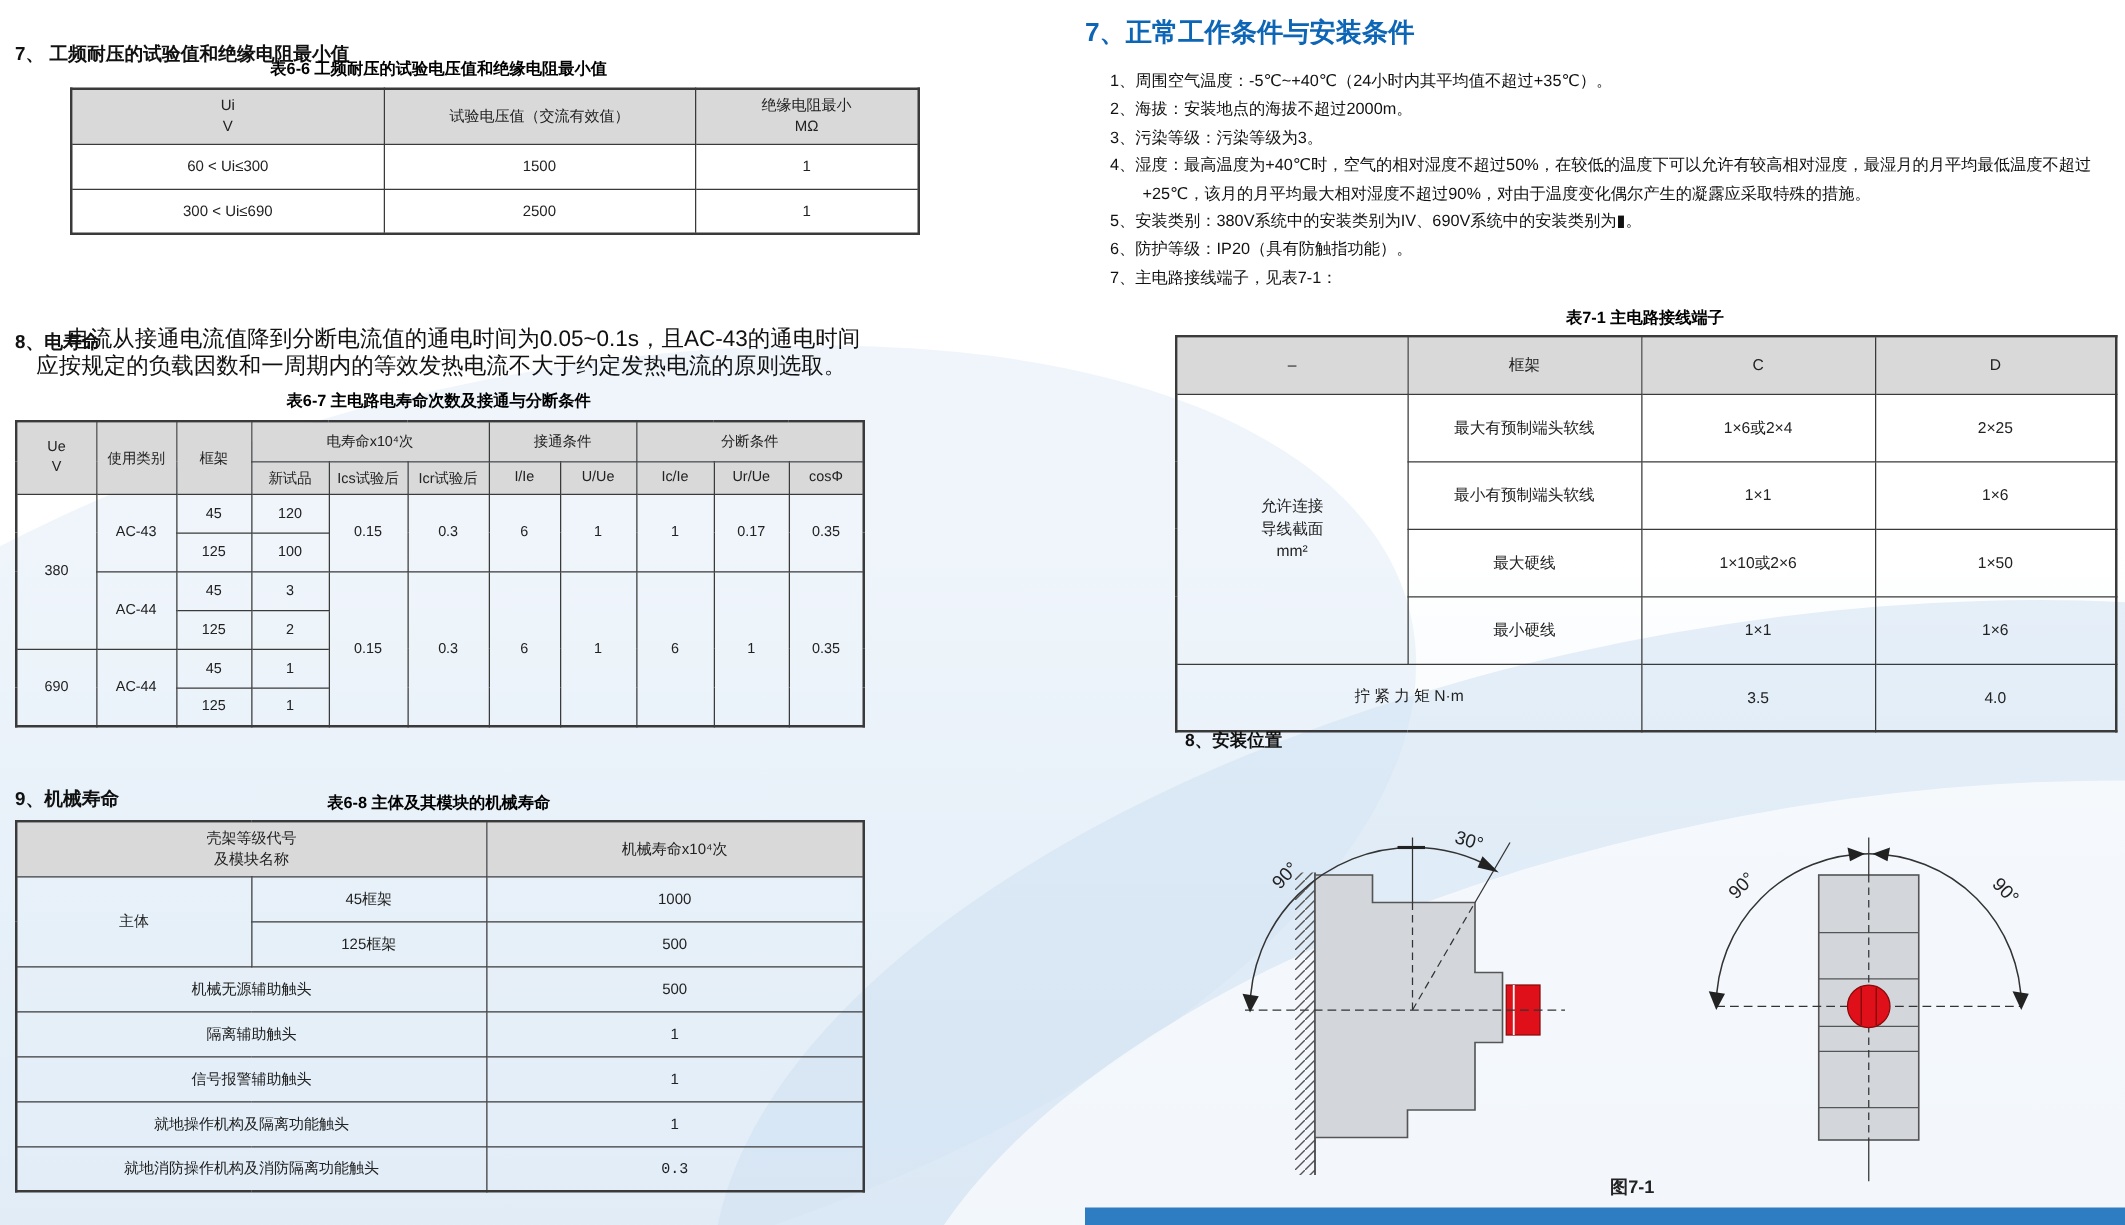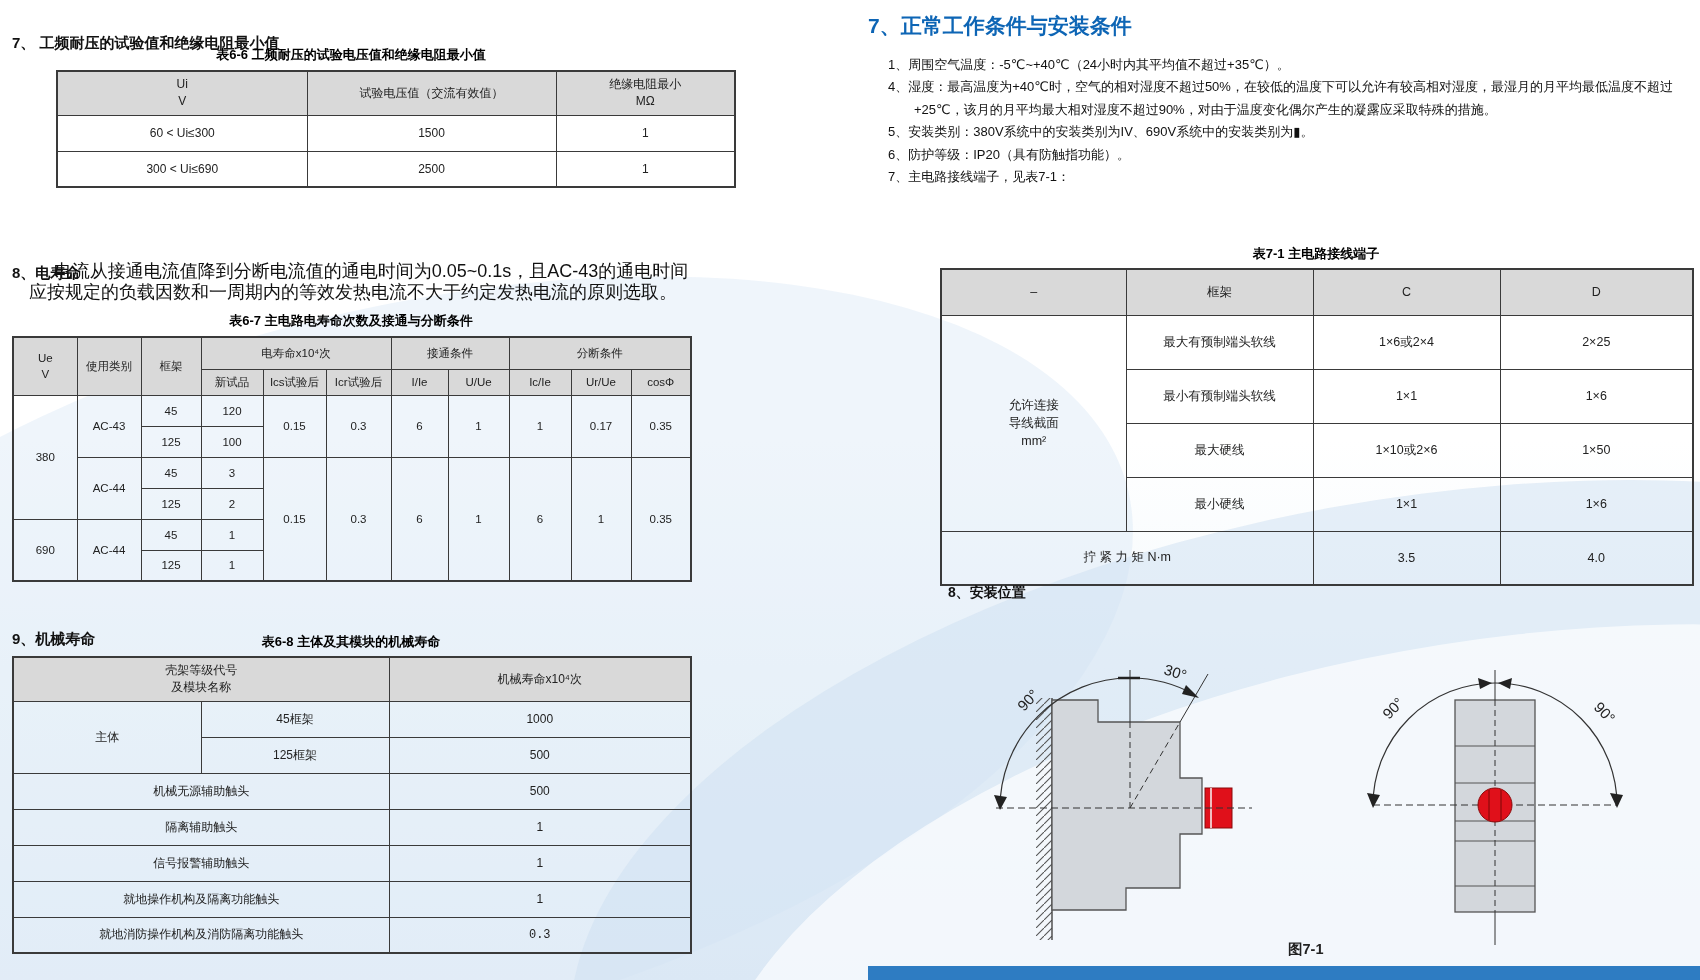--- a/index.html
+++ b/index.html
@@ -206,20 +206,22 @@
         <td colspan="2">就地消防操作机构及消防隔离功能触头</td>
         <td>0.3</td>
       </tr>
     </tbody>
       </table>
 
     <div class="abs sec-h-blue" style="left:868px; top:12px;">7、正常工作条件与安装条件</div>
 
     <div class="abs" style="left:888px; top:54px; width:800px;">
       <div class="cond">1、周围空气温度：-5℃~+40℃（24小时内其平均值不超过+35℃）。</div>
+      <div class="cond">2、海拔：安装地点的海拔不超过2000m。</div>
+      <div class="cond">3、污染等级：污染等级为3。</div>
       <div class="cond">4、湿度：最高温度为+40℃时，空气的相对湿度不超过50%，在较低的温度下可以允许有较高相对湿度，最湿月的月平均最低温度不超过+25℃，该月的月平均最大相对湿度不超过90%，对由于温度变化偶尔产生的凝露应采取特殊的措施。</div>
       <div class="cond">5、安装类别：380V系统中的安装类别为IV、690V系统中的安装类别为▮。</div>
       <div class="cond">6、防护等级：IP20（具有防触指功能）。</div>
       <div class="cond">7、主电路接线端子，见表7-1：</div>
     </div>
 
     <div class="abs tcap" style="left:940px; top:245px; width:752px;">表7-1 主电路接线端子</div>
 
     <table class="abs t t71" style="left:940px; top:268px;">
       <colgroup>

